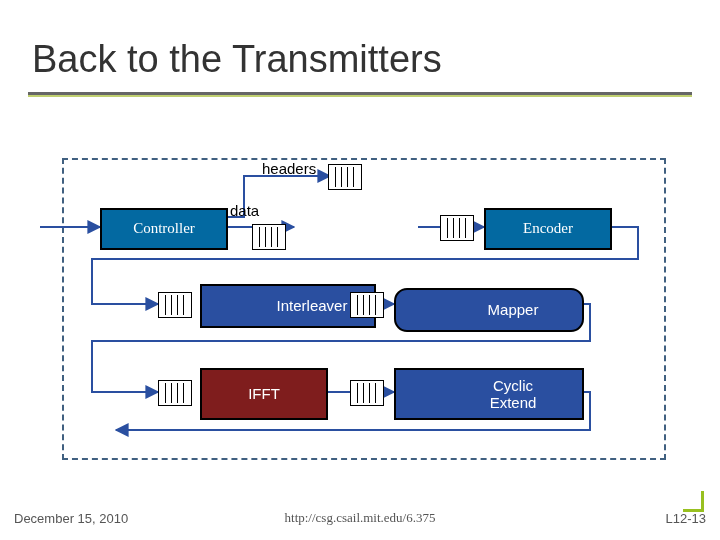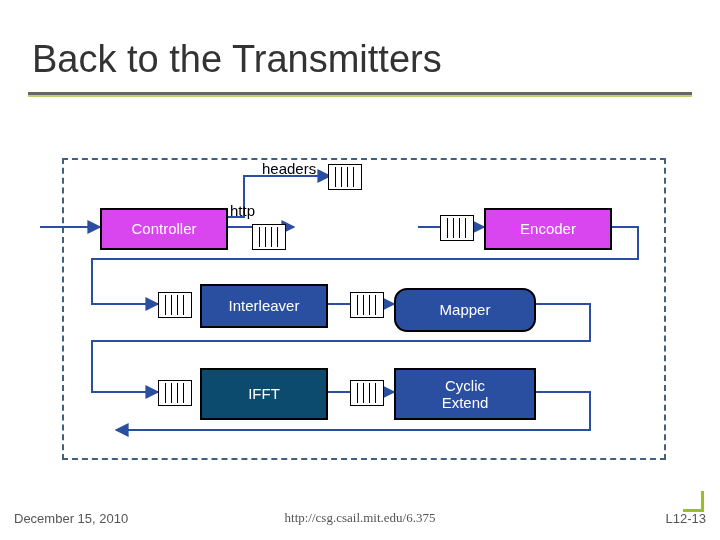--- a/index.html
+++ b/index.html
@@ -6,23 +6,23 @@
 .slide{position:relative;width:720px;height:540px;}
 .title{position:absolute;left:32px;top:38px;font-size:38px;color:#333;}
 .title-rule{position:absolute;left:28px;top:92px;width:664px;height:0;border-top:3px solid #666;border-bottom:2px solid #c0d070;}
 .corner{position:absolute;right:16px;bottom:28px;width:18px;height:18px;border-right:3px solid #98c020;border-bottom:3px solid #98c020;}
 .date{position:absolute;left:14px;bottom:14px;font-size:13px;color:#555;}
 .url{position:absolute;left:0;right:0;bottom:14px;text-align:center;font-size:13px;color:#555;font-family:Liberation Serif, serif;}
 .pg{position:absolute;right:14px;bottom:14px;font-size:13px;color:#555;}
 .canvas{position:absolute;left:30px;top:130px;width:660px;height:330px;}
 .frame{position:absolute;border:2px dashed #406080;}
 .box{position:absolute;border:2px solid #000;color:#fff;font-size:15px;display:flex;align-items:center;justify-content:center;text-align:center;line-height:1.15;}
-.green{background:#d946ef;}
-.blue{background:#2a4fa0;}
-.red{background:#0c4a6e;}
+.green{background:#0369a1;font-family:Liberation Serif, serif;}
+.blue{background:#2a4fa0;padding-left:48px;}
+.red{background:#7f1d1d;}
 .lbl{position:absolute;font-size:15px;}
 .buf{position:absolute;width:32px;height:24px;border:1.5px solid #000;background:#fff;}
 .buf::before{content:"";position:absolute;left:6px;top:2px;bottom:2px;width:1px;background:#000;box-shadow:6px 0 0 #000,12px 0 0 #000,18px 0 0 #000;}
 svg.wires{position:absolute;left:0;top:0;width:660px;height:330px;}
 </style>
 </head>
 <body>
 
 <div class="slide">
   <div class="title">Back to the Transmitters</div>
@@ -47,21 +47,21 @@
         <path d="M502,174 L560,174 L560,211 L62,211 L62,262 L128,262"></path>
         <line x1="294" y1="262" x2="364" y2="262"></line>
         <path d="M502,262 L560,262 L560,300 L86,300"></path>
       </g>
     </svg>
 
     <div class="box green" style="left:70px;top:78px;width:124px;height:38px;">Controller</div>
     <span class="lbl" style="left:232px;top:30px;">headers</span>
     <div class="buf" style="left:298px;top:34px;"></div>
 
-    <span class="lbl" style="left:200px;top:72px;">http</span>
+    <span class="lbl" style="left:200px;top:72px;">data</span>
     <div class="buf" style="left:222px;top:94px;"></div>
     <div class="buf" style="left:410px;top:85px;"></div>
     <div class="box green" style="left:454px;top:78px;width:124px;height:38px;">Encoder</div>
 
     <div class="buf" style="left:128px;top:162px;"></div>
     <div class="box blue" style="left:170px;top:154px;width:124px;height:40px;">Interleaver</div>
     <div class="buf" style="left:320px;top:162px;"></div>
     <div class="box blue" style="left:364px;top:158px;width:138px;height:40px;border-radius:13px;">Mapper</div>
 
     <div class="buf" style="left:128px;top:250px;"></div>

